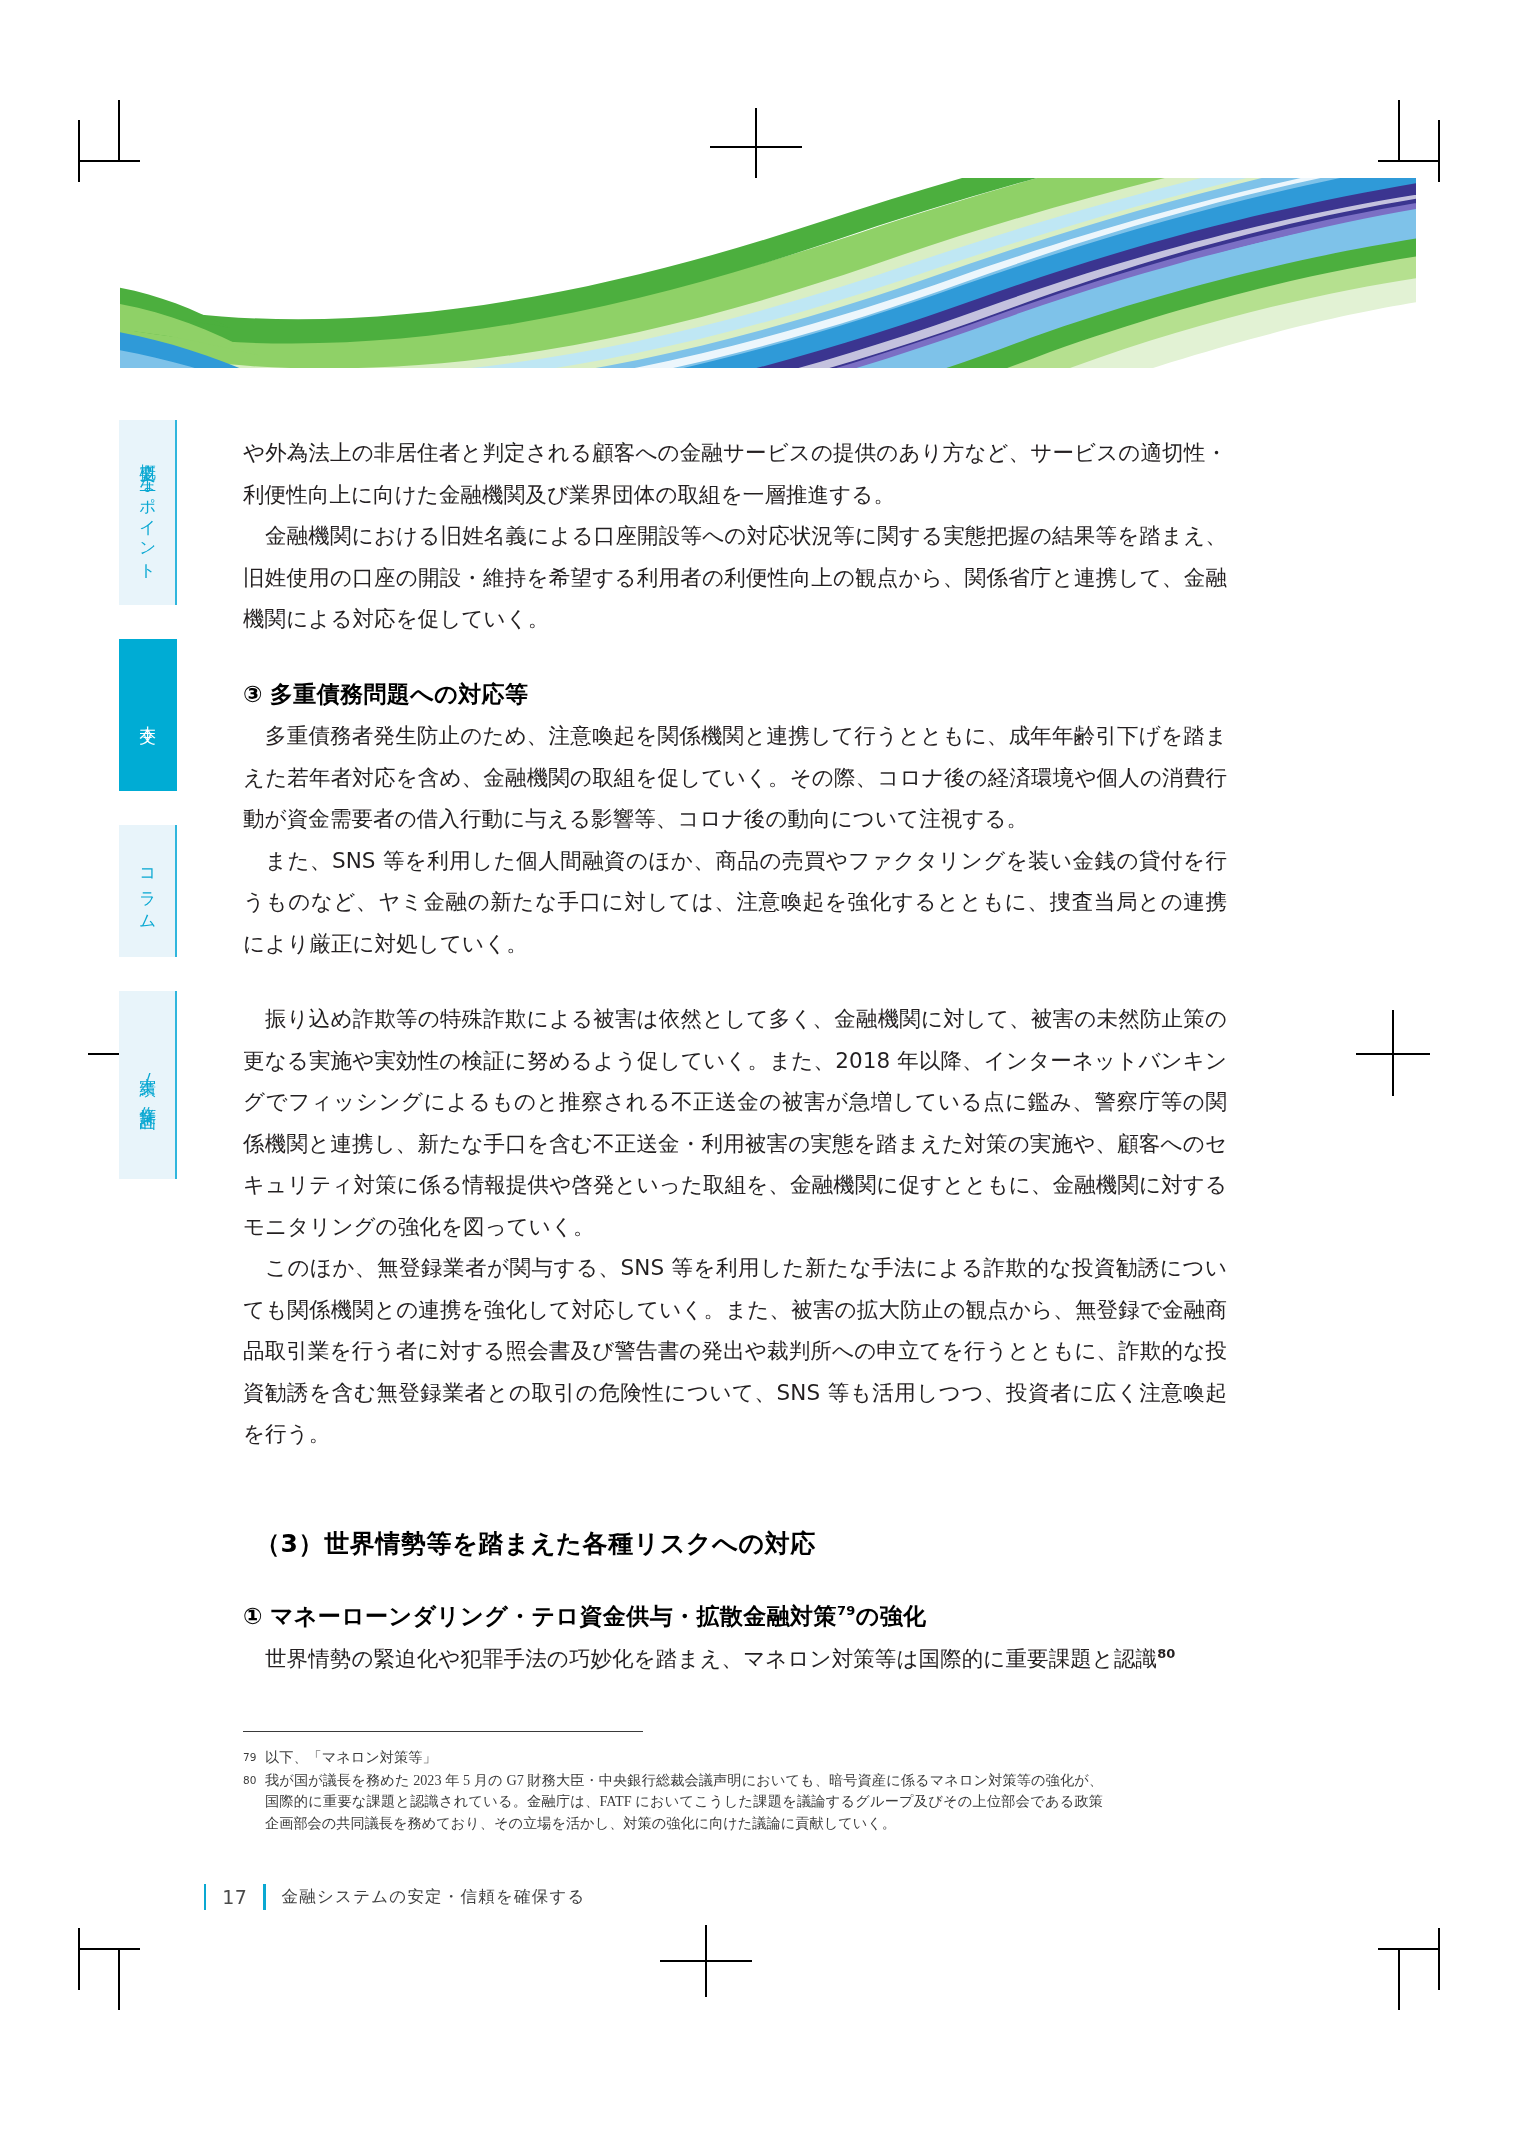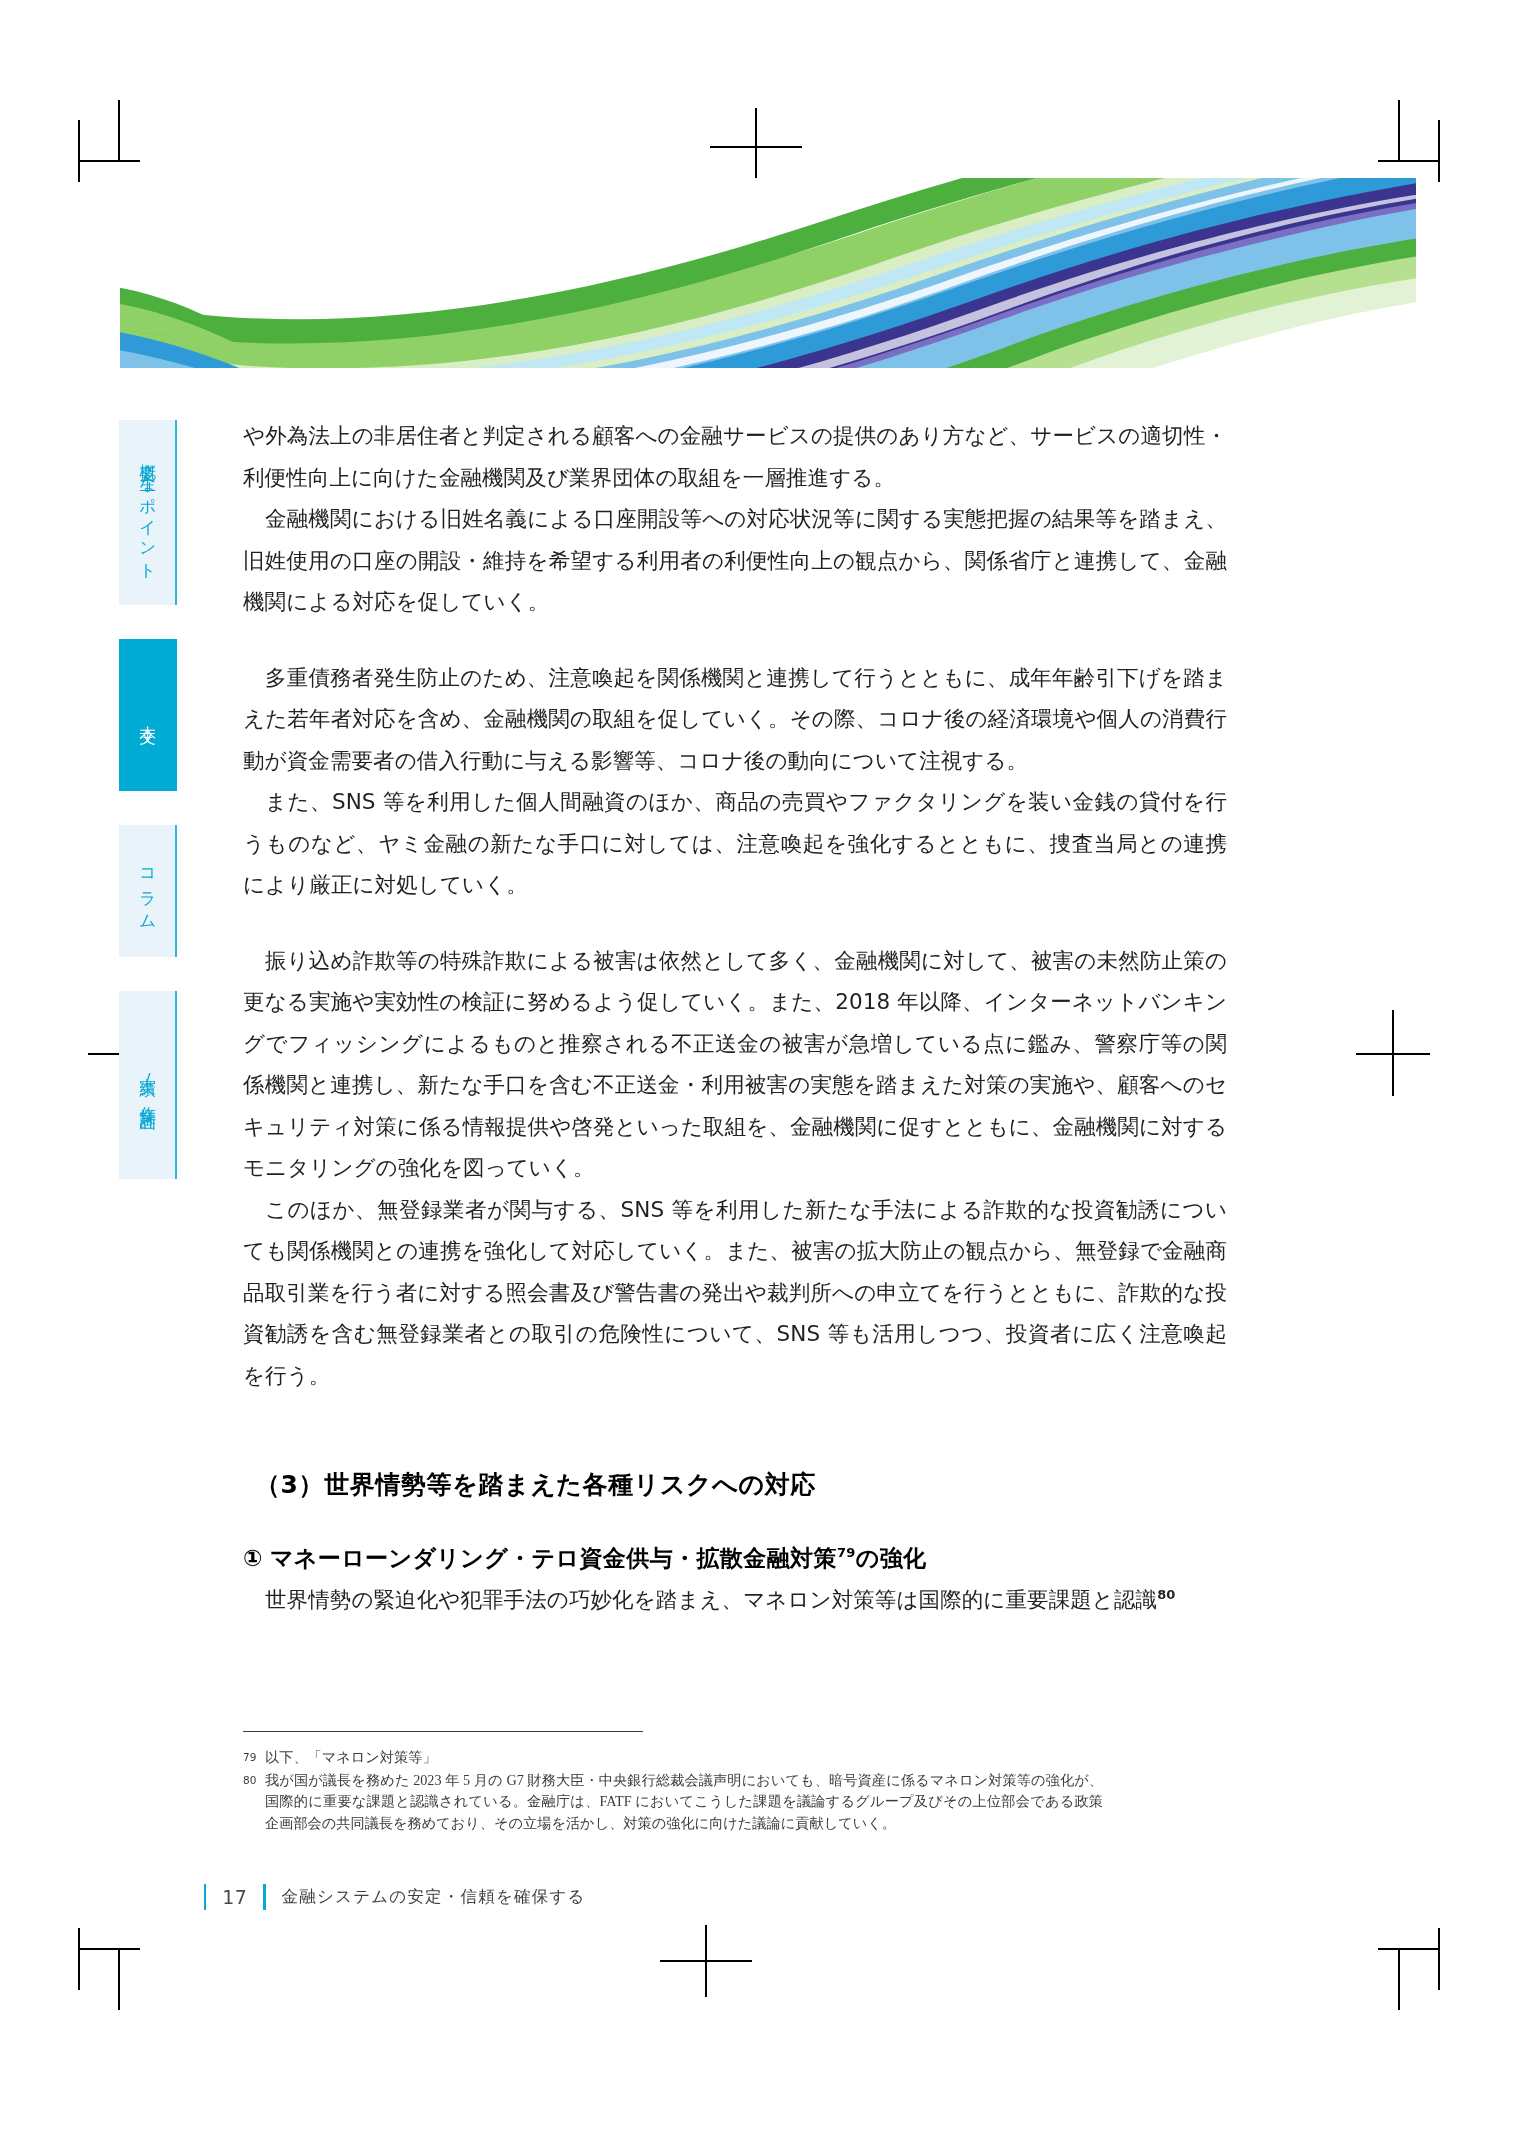--- a/index.html
+++ b/index.html
@@ -68,21 +68,21 @@
   }
   .side-tab .tab-inner {
     writing-mode: vertical-rl;
     text-orientation: upright;
   }
 
   
   .content {
     position: absolute;
     left: 243px;
-    top: 415px;
+    top: 432px;
     width: 984px;
   }
   p.body-text {
     margin: 0;
     font-size: 21.5px;
     line-height: 41.5px;
     letter-spacing: 0.1px;
     text-align: justify;
     text-justify: inter-character;
     color: #231f20;
@@ -281,20 +281,23 @@
   </div>
 
   <div class="content">
 
     <p class="body-text continued">や外為法上の非居住者と判定される顧客への金融サービスの提供のあり方など、サービスの適切性・利便性向上に向けた金融機関及び業界団体の取組を一層推進する。</p>
 
     <p class="body-text indent">金融機関における旧姓名義による口座開設等への対応状況等に関する実態把握の結果等を踏まえ、旧姓使用の口座の開設・維持を希望する利用者の利便性向上の観点から、関係省庁と連携して、金融機関による対応を促していく。</p>
 
     <div class="gap-md"></div>
 
+    <h3 class="section-head">
+      <span class="circ">③</span><span>多重債務問題への対応等</span>
+    </h3>
 
     <p class="body-text indent">多重債務者発生防止のため、注意喚起を関係機関と連携して行うとともに、成年年齢引下げを踏まえた若年者対応を含め、金融機関の取組を促していく。その際、コロナ後の経済環境や個人の消費行動が資金需要者の借入行動に与える影響等、コロナ後の動向について注視する。</p>
 
     <p class="body-text indent">また、SNS 等を利用した個人間融資のほか、商品の売買やファクタリングを装い金銭の貸付を行うものなど、ヤミ金融の新たな手口に対しては、注意喚起を強化するとともに、捜査当局との連携により厳正に対処していく。</p>
 
     <div class="gap-md"></div>
 
 
     <p class="body-text indent">振り込め詐欺等の特殊詐欺による被害は依然として多く、金融機関に対して、被害の未然防止策の更なる実施や実効性の検証に努めるよう促していく。また、2018 年以降、インターネットバンキングでフィッシングによるものと推察される不正送金の被害が急増している点に鑑み、警察庁等の関係機関と連携し、新たな手口を含む不正送金・利用被害の実態を踏まえた対策の実施や、顧客へのセキュリティ対策に係る情報提供や啓発といった取組を、金融機関に促すとともに、金融機関に対するモニタリングの強化を図っていく。</p>
 

